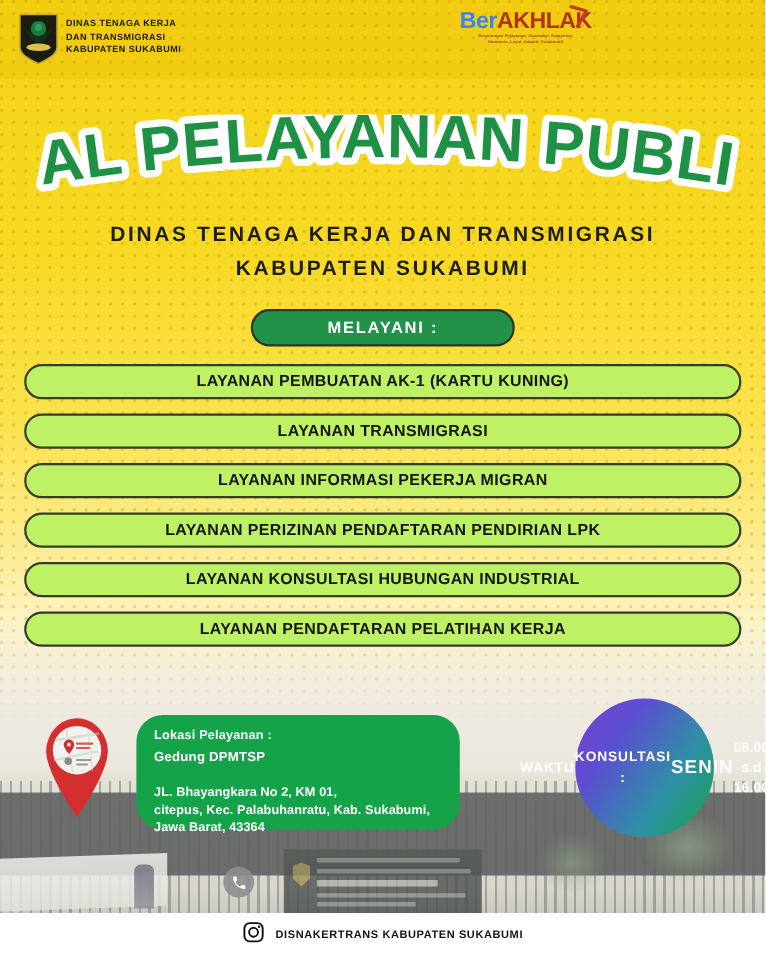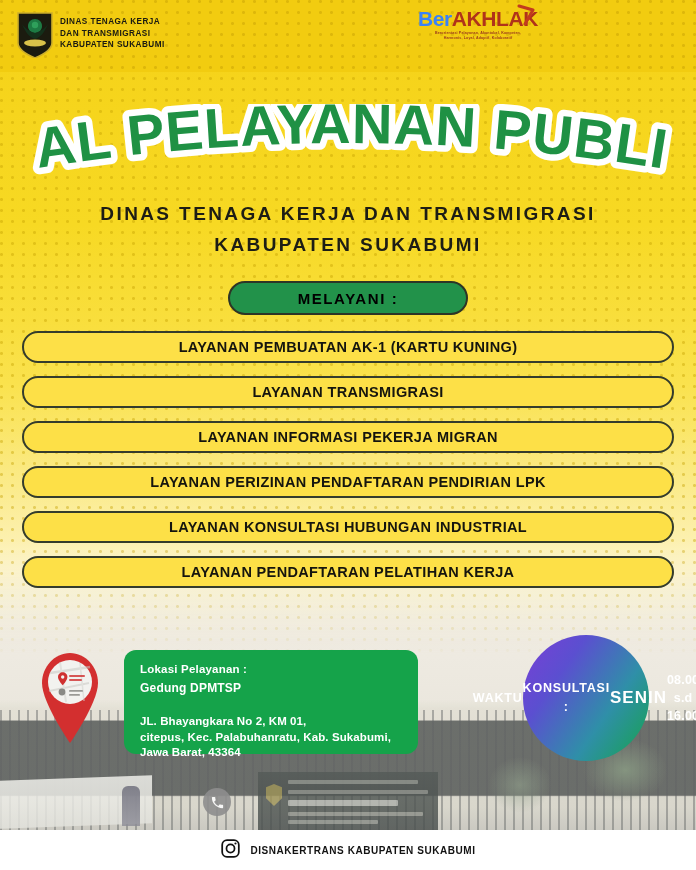--- a/index.html
+++ b/index.html
@@ -176,37 +176,37 @@
   }
 
   
   .melayani {
     position: absolute;
     left: 228px; top: 281px;
     width: 240px; height: 34px;
     background: #22924a;
     border: 2.5px solid #2d3526;
     border-radius: 17px;
-    color: #000000;
+    color: #ffffff;
     font-size: 15px;
     font-weight: bold;
     letter-spacing: 1.6px;
     display: flex; align-items: center; justify-content: center;
   }
 
   
   .services {
     position: absolute;
     left: 22px; top: 331px;
     width: 652px;
   }
   .service-item {
     height: 32px;
     margin-bottom: 13px;
-    background: #fde047;
+    background: #bef264;
     border: 2.5px solid #343c2c;
     border-radius: 16px;
     display: flex; align-items: center; justify-content: center;
     color: #15150e;
     font-size: 14.5px;
     font-weight: bold;
     letter-spacing: .35px;
   }
 
   
@@ -215,21 +215,21 @@
     left: 32px; top: 647px;
     width: 76px; height: 98px;
   }
 
   
   .address-card {
     position: absolute;
     left: 124px; top: 650px;
     width: 294px; height: 104px;
     background: #15a34a;
-    border-radius: 12px;
+    border-radius: 24px;
     padding: 11px 16px 0 16px;
     color: #ffffff;
   }
   .addr-label { font-size: 11.5px; font-weight: bold; letter-spacing: .2px; line-height: 16px; }
   .addr-title { font-size: 12px; font-weight: bold; letter-spacing: .2px; line-height: 22px; margin-bottom: 15px; }
   .addr-line { font-size: 11.5px; font-weight: bold; letter-spacing: .1px; line-height: 15.5px; }
 
   
   .time-circle {
     position: absolute;

